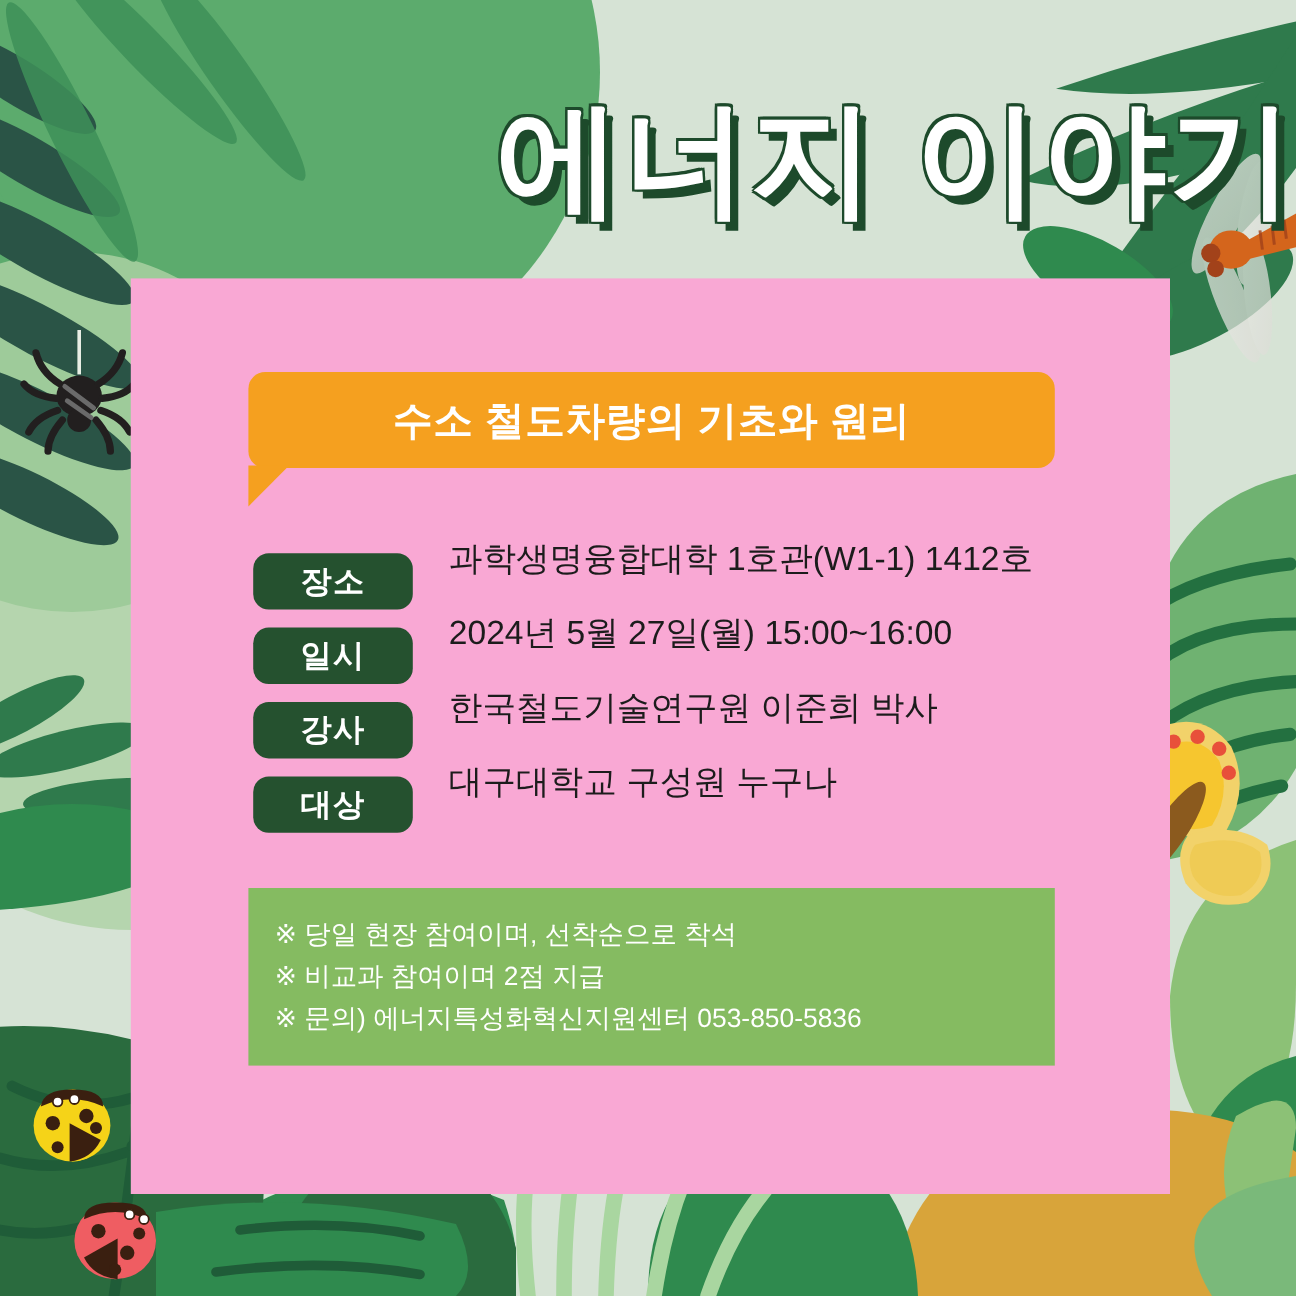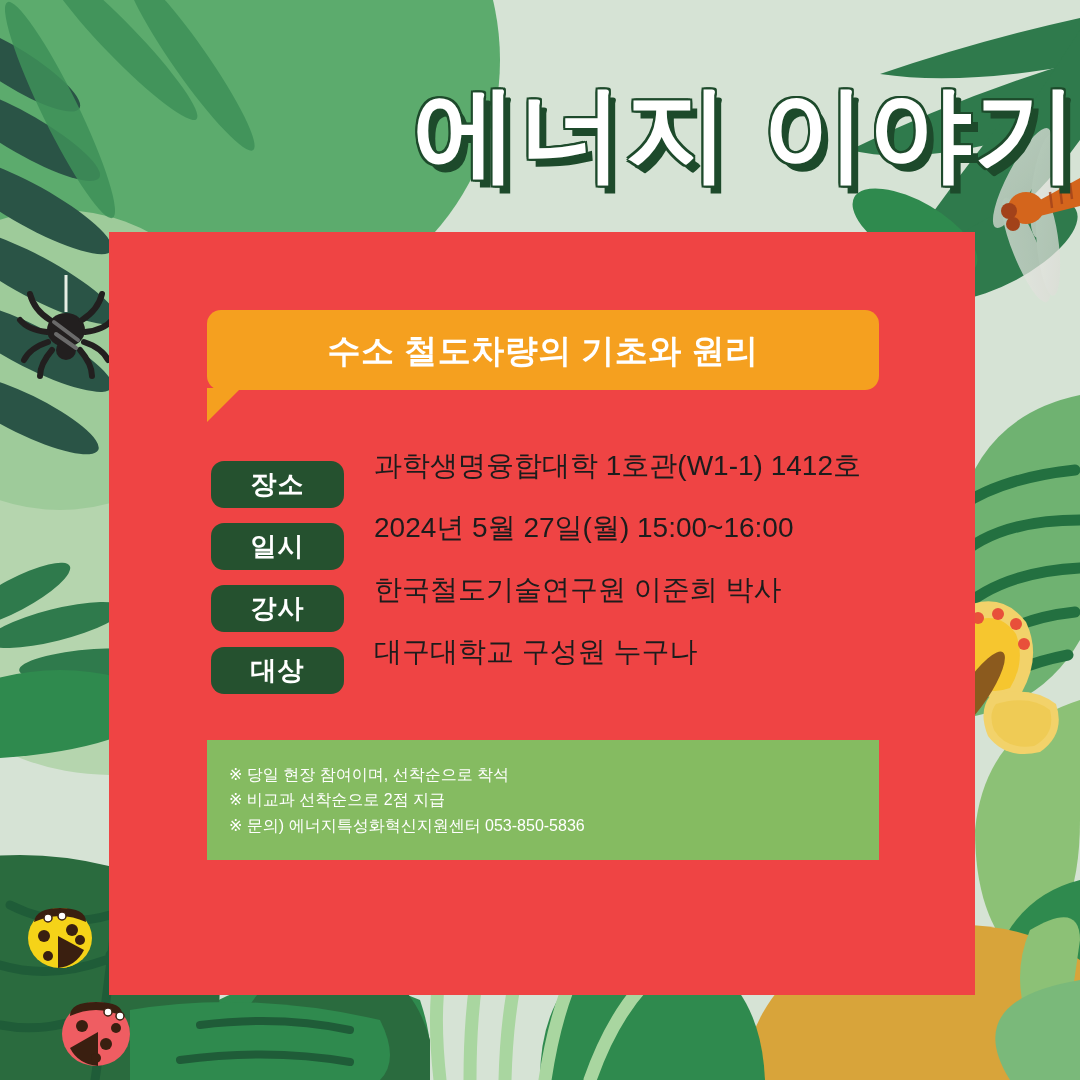--- a/index.html
+++ b/index.html
@@ -57,21 +57,21 @@
       2px 0 0 #1d4a2b;
   }
 
   
   .card {
     position: absolute;
     left: 109px;
     top: 232px;
     width: 866px;
     height: 763px;
-    background: #ef4444;
+    background: #f9a8d4;
     z-index: 20;
   }
 
   
   .banner {
     position: absolute;
     left: 98px;
     top: 78px;
     width: 672px;
     height: 80px;
@@ -144,21 +144,21 @@
     left: 98px;
     top: 508px;
     width: 672px;
     padding: 22px 0 22px 22px;
     box-sizing: border-box;
     background: #85bb61;
     z-index: 2;
   }
   .note-line {
     color: #ffffff;
-    font-size: 16px;
+    font-size: 22px;
     line-height: 1.58;
     white-space: nowrap;
     font-weight: 400;
   }
 </style>
 </head>
 <body>
 
 <div class="poster">
 
@@ -433,18 +433,18 @@
 
       <div class="info-row">
         <div class="info-pill">대상</div>
         <div class="info-value">대구대학교 구성원 누구나</div>
       </div>
 
     </div>
 
     <div class="notes">
       <div class="note-line">※ 당일 현장 참여이며, 선착순으로 착석</div>
-      <div class="note-line">※ 비교과 선착순으로 2점 지급</div>
+      <div class="note-line">※ 비교과 참여이며 2점 지급</div>
       <div class="note-line">※ 문의) 에너지특성화혁신지원센터 053-850-5836</div>
     </div>
 
   </div>
 </div>
 
 </body></html>

